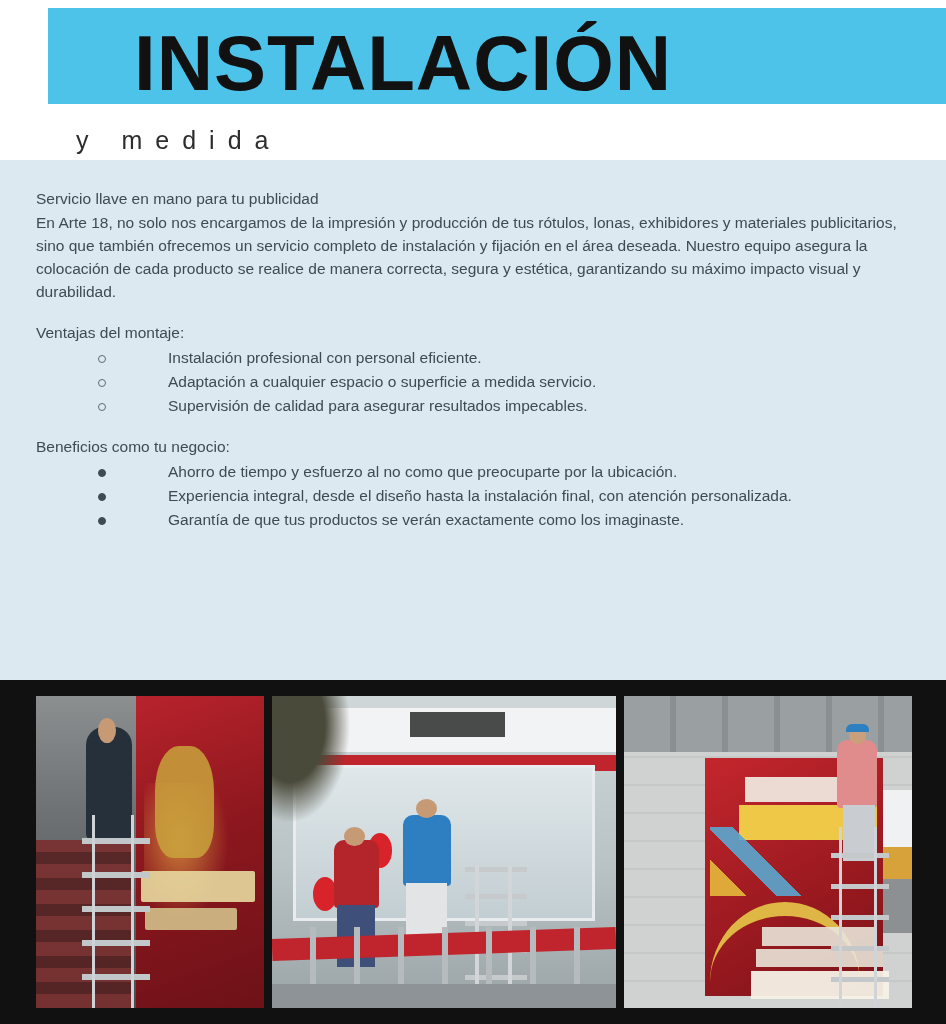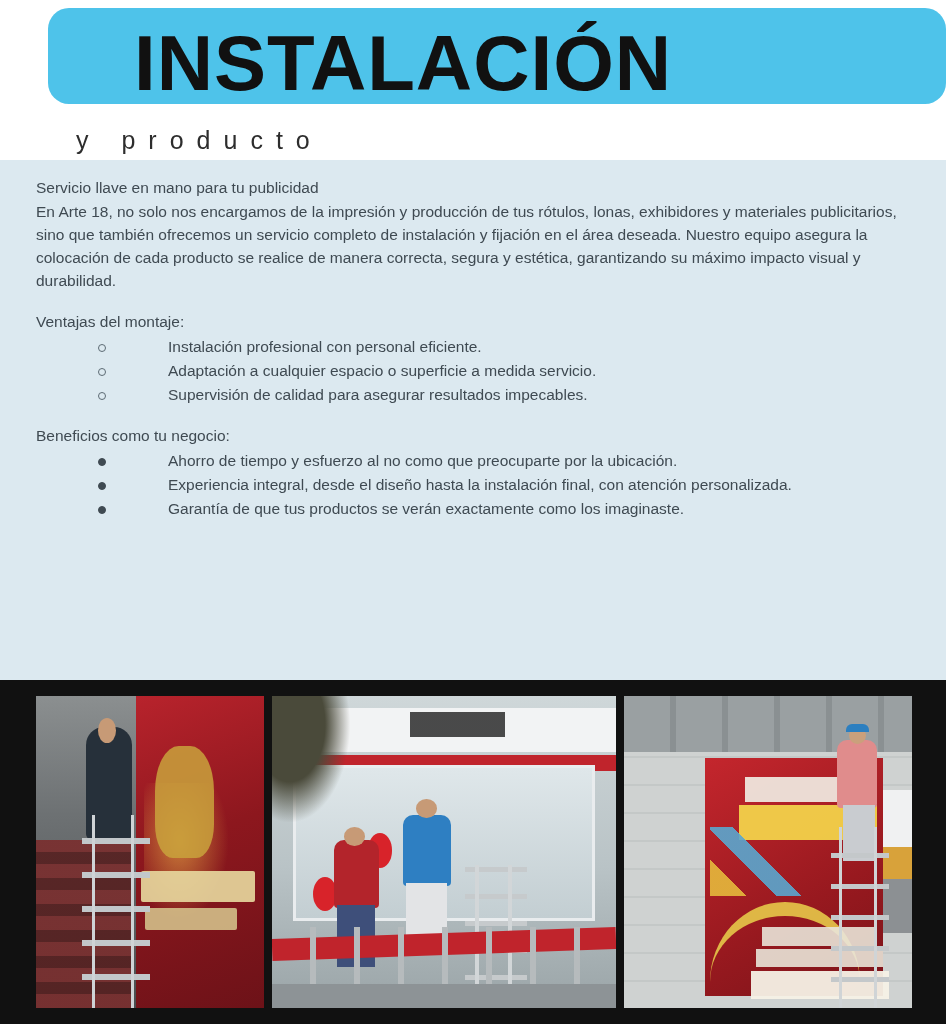--- a/index.html
+++ b/index.html
@@ -14,21 +14,20 @@
     width: 946px; height: 1024px;
     background: #ffffff;
   }
 
   
   .banner {
     position: absolute;
     left: 48px; top: 8px;
     width: 898px; height: 96px;
     background: #4ec3ea;
-    border-radius: 21px;
   }
   .banner-title {
     position: absolute;
     left: 86px; top: 12px;
     font-size: 78px;
     font-weight: bold;
     letter-spacing: 1px;
     color: #111111;
     line-height: 86px;
     white-space: nowrap;
@@ -55,20 +54,21 @@
     left: 36px; top: 16px;
     width: 880px;
     color: #3f4a52;
     font-size: 15.5px;
     line-height: 23px;
   }
   .section-head {
     font-size: 15.5px;
     color: #3f4a52;
     margin-bottom: 1px;
+    margin-top: 11px;
   }
   .para {
     margin-bottom: 18px;
   }
   ul.bullets {
     list-style: none;
     margin: 2px 0 18px 0;
   }
   ul.bullets li {
     position: relative;
@@ -194,21 +194,21 @@
      background: repeating-linear-gradient(90deg,#9aa0a2 0 46px,#8a9092 46px 52px); }
 </style>
 </head>
 <body>
 
 <div class="page">
 
   <div class="banner">
     <div class="banner-title">INSTALACIÓN</div>
   </div>
-  <div class="subtitle">y producto</div>
+  <div class="subtitle">y medida</div>
 
   <div class="body-panel">
     <div class="copy">
 
       <div class="section-head">Servicio llave en mano para tu publicidad</div>
       <div class="para">En Arte 18, no solo nos encargamos de la impresión y producción de tus rótulos, lonas, exhibidores y materiales publicitarios, sino que también ofrecemos un servicio completo de instalación y fijación en el área deseada. Nuestro equipo asegura la colocación de cada producto se realice de manera correcta, segura y estética, garantizando su máximo impacto visual y durabilidad.</div>
 
       <div class="section-head">Ventajas del montaje:</div>
       <ul class="bullets">
         <li>Instalación profesional con personal eficiente.</li>

